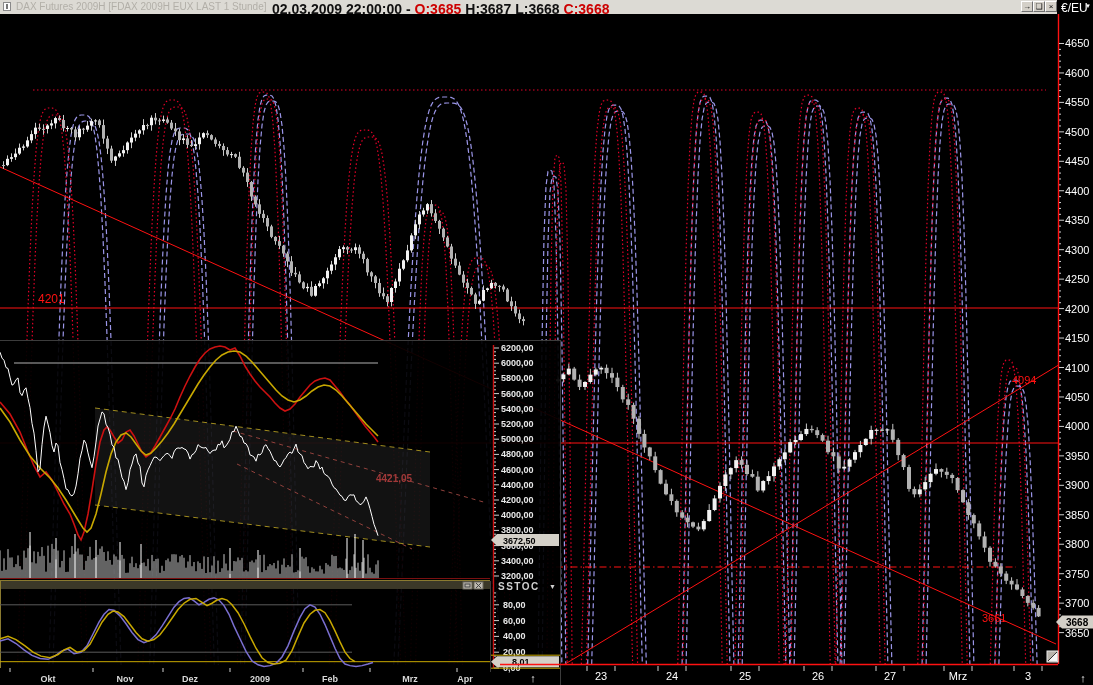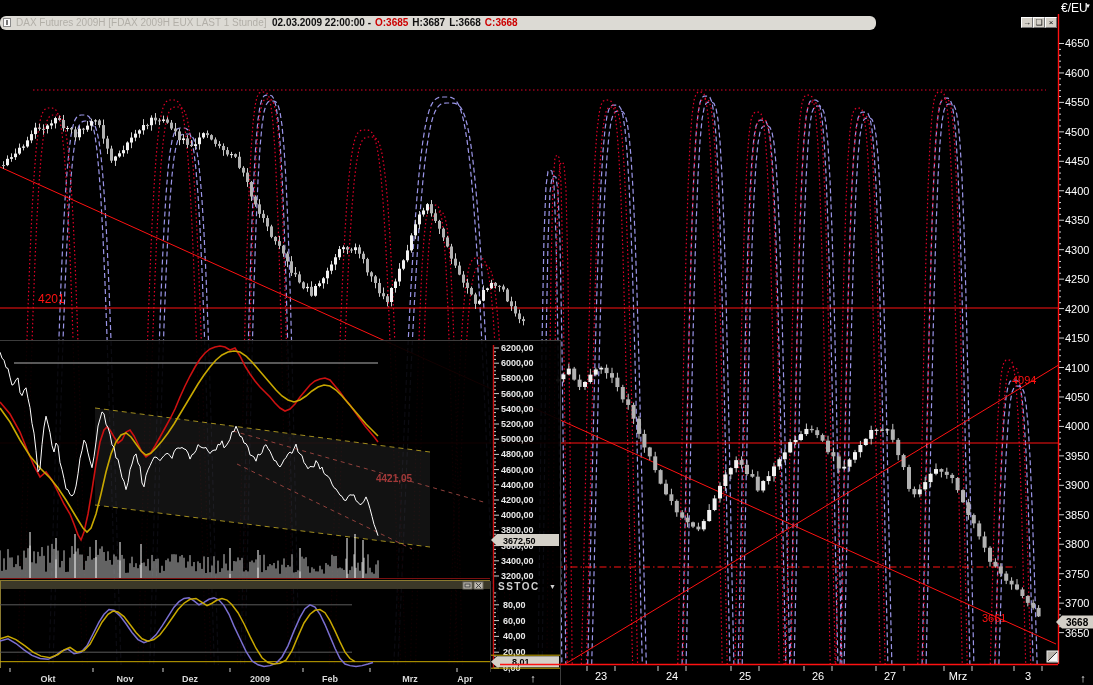--- a/index.html
+++ b/index.html
@@ -1,23 +1,23 @@
 <!DOCTYPE html>
 <html><head>
 <meta charset="utf-8">
 <style>
   html,body{margin:0;padding:0;background:#000;}
   .stage{position:relative;width:1093px;height:685px;background:#000;overflow:hidden;
          font-family:"Liberation Sans",sans-serif;}
-  .titlebar{position:absolute;top:16px;left:0;width:876px;height:14px;background:#dcdad4;z-index:5;border-radius:6px;}
+  .titlebar{position:absolute;top:0;left:0;width:1057px;height:14px;background:#dcdad4;z-index:5;}
   .sys-icon{position:absolute;top:2px;left:3px;width:8px;height:9px;background:#fdfdfd;
             border:1px solid #8a8a8a;box-sizing:border-box;}
   .sys-icon::after{content:"";position:absolute;left:2px;top:1px;width:2px;height:5px;background:#777;}
   .tb-title{position:absolute;left:16px;top:1px;font-size:10px;color:#b2afa8;white-space:nowrap;}
-  .tb-datetime{position:absolute;left:272px;top:1px;font-size:10px;font-weight:bold;color:#101010;white-space:nowrap;}
+  .tb-datetime{position:absolute;left:272px;top:1px;font-size:14px;font-weight:bold;color:#101010;white-space:nowrap;}
   .tb-datetime .red{color:#cc0000;}
   .tb-datetime span{margin-right:4px;}
   .tb-btn{position:absolute;top:1px;width:12px;height:11px;background:#d4d0c8;
           border:1px solid;border-color:#ffffff #6f6f6f #6f6f6f #ffffff;box-sizing:border-box;
           font-size:8px;line-height:9px;text-align:center;color:#000;cursor:default;}
   .pair-zone{position:absolute;top:0;left:1057px;width:36px;height:14px;background:#000;z-index:6;}
   .pair-label{position:absolute;left:4px;top:1px;font-size:12px;color:#ffffff;}
   .pair-caret{position:absolute;right:2px;top:3px;font-size:6px;color:#ffffff;}
   svg text{font-family:"Liberation Sans",sans-serif;}
 </style>

